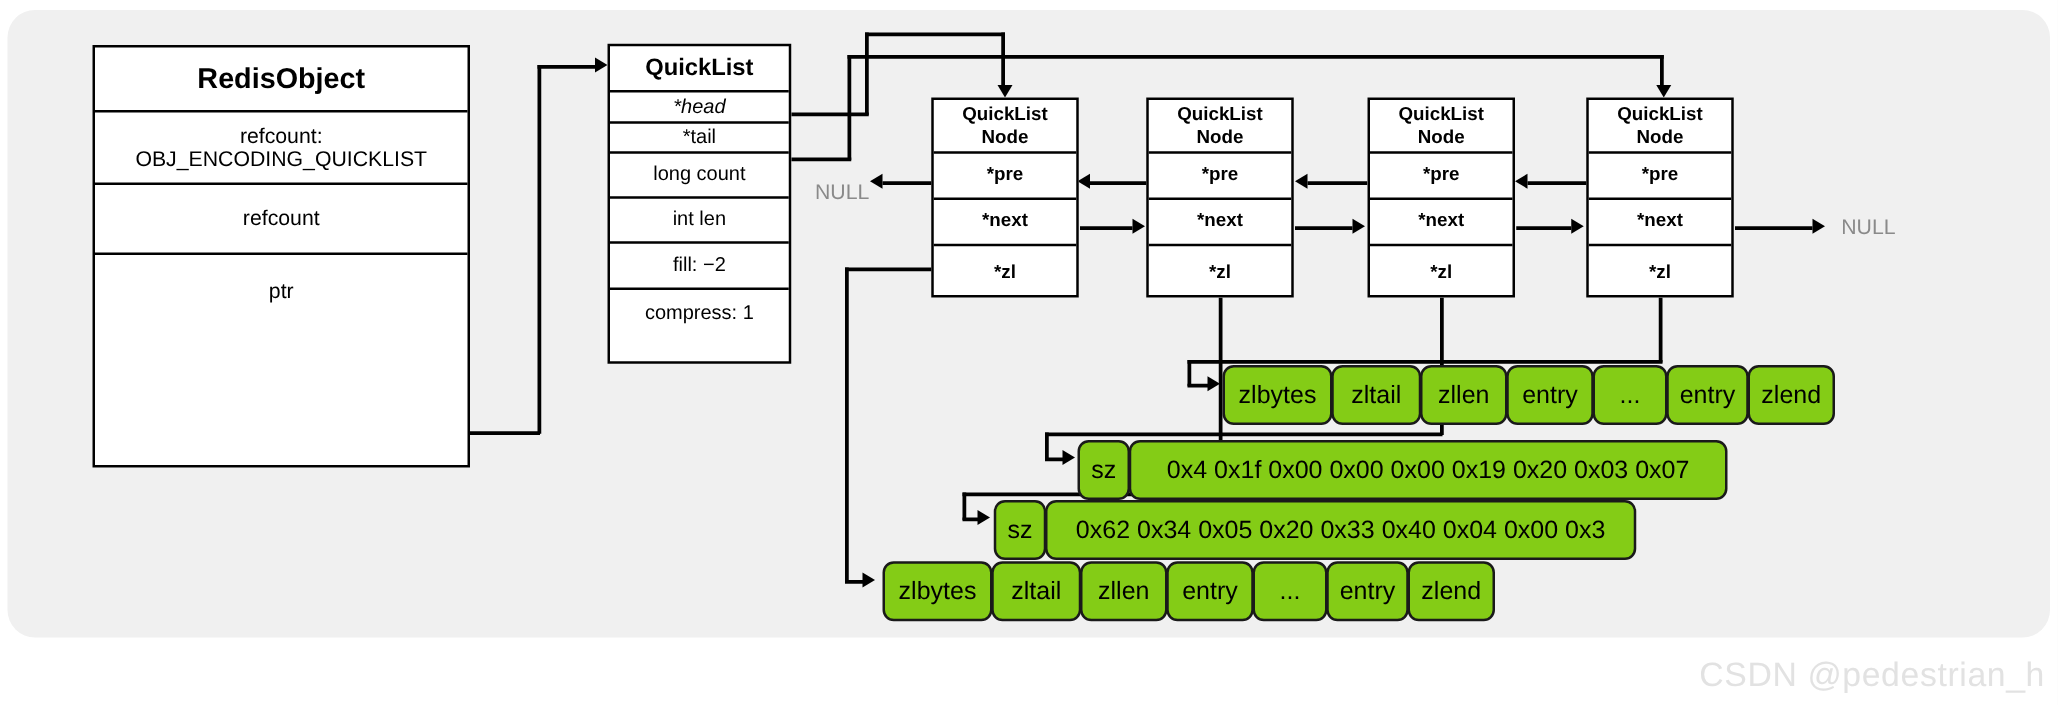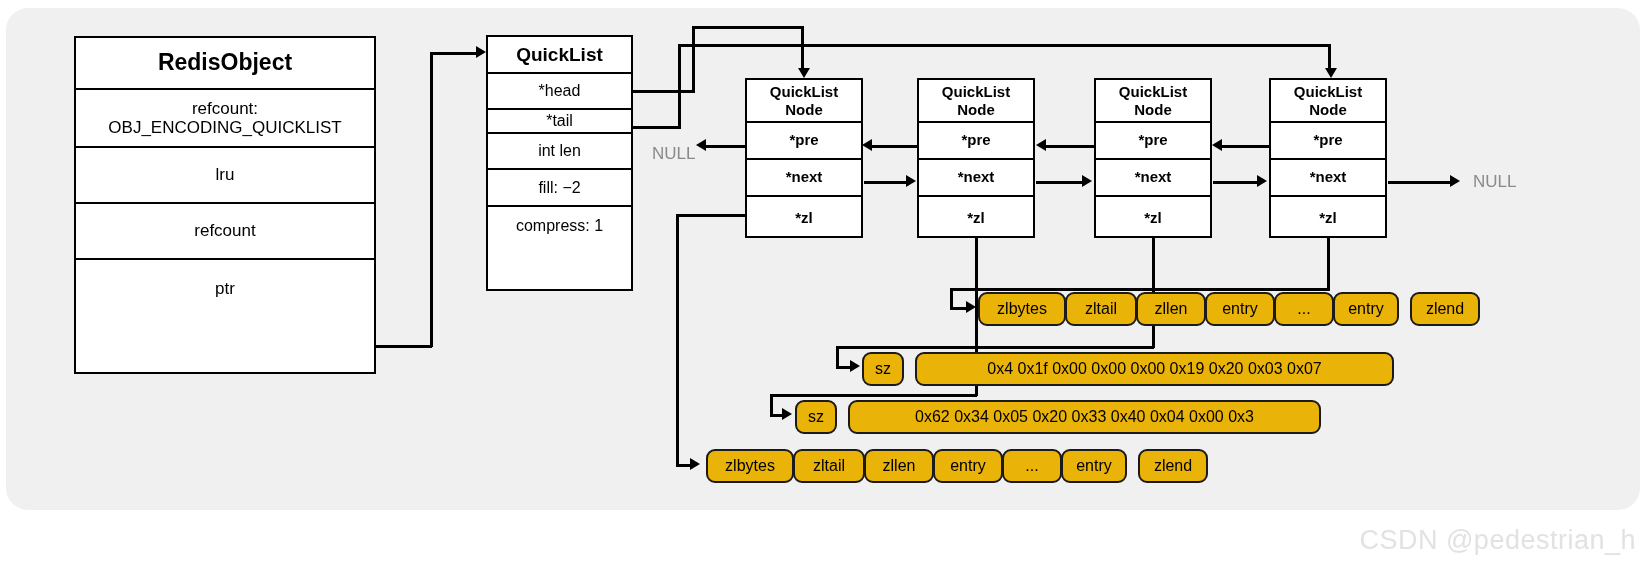--- a/index.html
+++ b/index.html
@@ -67,34 +67,34 @@
   #qnode3 { left: 1269px; }
 
   
   .strip {
     position: absolute;
     display: flex;
     align-items: stretch;
     z-index: 5;
   }
   .cell {
-    background: #eab308;
+    background: #84cc16;
     border: 2px solid #1a1a1a;
     border-radius: 9px;
     box-sizing: border-box;
     display: flex;
     align-items: center;
     justify-content: center;
-    font-size: 16px;
+    font-size: 20px;
     color: #000;
-    height: 34px;
+    height: 48px;
     white-space: nowrap;
     margin-right: -1px;
   }
-  .cell:last-child { margin-right: 0; margin-left: 12px; }
+  .cell:last-child { margin-right: 0; }
 
   
   .ln {
     position: absolute;
     background: #000000;
     z-index: 2;
   }
   .lnh { height: 2.5px; }
   .lnv { width: 2.5px; }
 
@@ -132,29 +132,29 @@
 <div id="canvas">
 
   <div id="panel"></div>
 
   <div class="struct" id="redisobject">
     <div class="row hdr" style="height:52px;">RedisObject</div>
     <div class="row" style="height:58px;">
       <span style="white-space:pre-line;">refcount:
 OBJ_ENCODING_QUICKLIST</span>
     </div>
-    <div class="row" style="height:56px;">lru</div>
     <div class="row" style="height:56px;">refcount</div>
     <div class="row" style="height:58px;">ptr</div>
   </div>
 
   <div class="struct" id="quicklist">
     <div class="row hdr" style="height:37px;">QuickList</div>
-    <div class="row" style="height:36px;">*head</div>
+    <div class="row" style="height:25px;font-style:italic;">*head</div>
     <div class="row" style="height:24px;">*tail</div>
+    <div class="row" style="height:36px;">long count</div>
     <div class="row" style="height:36px;">int len</div>
     <div class="row" style="height:37px;">fill: −2</div>
     <div class="row" style="height:38px;">compress: 1</div>
   </div>
 
   <div class="struct qnode" id="qnode0">
     <div class="row hdr" style="height:43px;">
       <span style="white-space:pre-line;">QuickList
 Node</span>
     </div>

